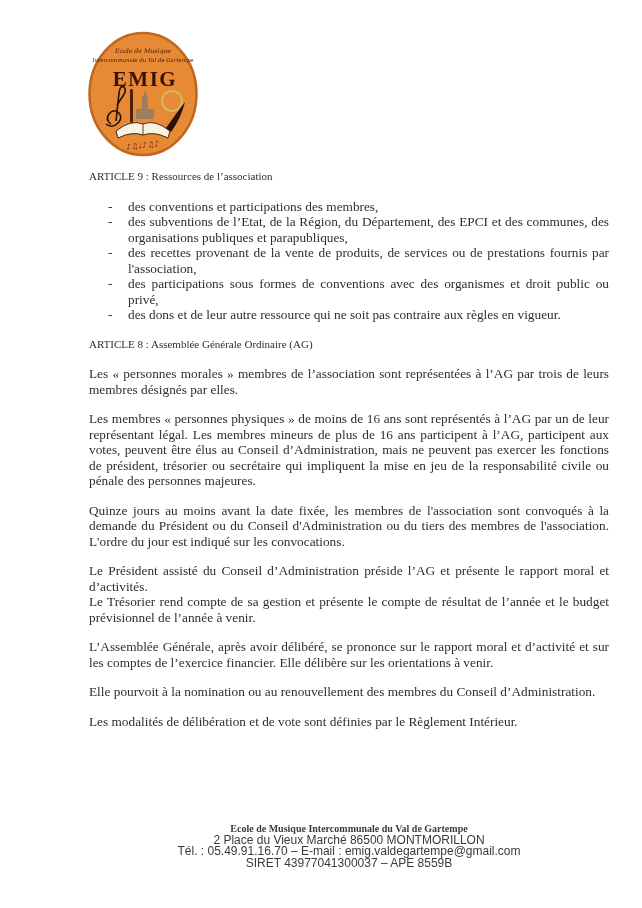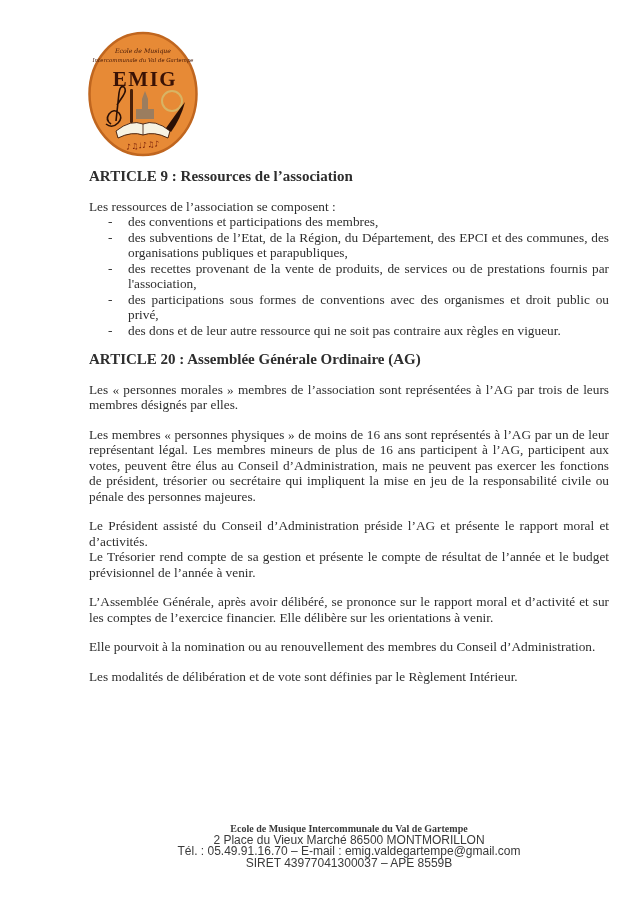--- a/index.html
+++ b/index.html
@@ -16,21 +16,21 @@
   .logo{position:absolute;left:60px;top:31px;width:110px;height:127px;}
   
   .doc-body{
     position:absolute;left:61px;top:169px;width:520px;
     font-size:13.3px;line-height:15.5px;
     text-align:justify;
   }
   .doc-body p{margin:0 0 14px 0;}
   .doc-body p.tight{margin-bottom:0;}
   .article-title{
-    font-weight:bold;font-size:15px;margin:0 0 17px 0;text-align:left;
+    font-weight:normal;font-size:11px;margin:0 0 17px 0;text-align:left;
   }
   .article-title.second{margin-top:10px;}
   .intro-line{margin:0 !important;text-align:left;}
   .res-list{margin:0 0 14px 0;}
   .res-item{display:flex;}
   .res-dash{flex:0 0 20px;margin-left:19px;text-align:left;}
   .res-text{flex:1;text-align:justify;}
   
   .footer{
     position:absolute;left:0;top:823px;width:642px;
@@ -71,21 +71,20 @@
       <path d="M78 97 Q90 80 97 71 Q93 87 83 101 Z" fill="#2a0f05"></path>
 
       <text x="55" y="117" text-anchor="middle" font-family="'DejaVu Sans', sans-serif" font-size="8" fill="#7a2008" transform="rotate(-6 55 117)">♪♫♩♪♫♪</text>
     </svg>
   </div>
 
   <div class="doc-body">
 
     <p class="article-title">ARTICLE 9 : Ressources de l’association</p>
 
-    <p class="intro-line">Les ressources de l’association se composent :</p>
 
     <div class="res-list">
       <div class="res-item">
         <span class="res-dash">-</span>
         <span class="res-text">des conventions et participations des membres,</span>
       </div>
       <div class="res-item">
         <span class="res-dash">-</span>
         <span class="res-text">des subventions de l’Etat, de la Région, du Département, des EPCI et des communes, des organisations publiques et parapubliques,</span>
       </div>
@@ -96,24 +95,25 @@
       <div class="res-item">
         <span class="res-dash">-</span>
         <span class="res-text">des participations sous formes de conventions avec des organismes et droit public ou privé,</span>
       </div>
       <div class="res-item">
         <span class="res-dash">-</span>
         <span class="res-text">des dons et de leur autre ressource qui ne soit pas contraire aux règles en vigueur.</span>
       </div>
     </div>
 
-    <p class="article-title second">ARTICLE 20 : Assemblée Générale Ordinaire (AG)</p>
+    <p class="article-title second">ARTICLE 8 : Assemblée Générale Ordinaire (AG)</p>
 
     <p>Les « personnes morales » membres de l’association sont représentées à l’AG par trois de leurs membres désignés par elles.</p>
     <p>Les membres « personnes physiques » de moins de 16 ans sont représentés à l’AG par un de leur représentant légal. Les membres mineurs de plus de 16 ans participent à l’AG, participent aux votes, peuvent être élus au Conseil d’Administration, mais ne peuvent pas exercer les fonctions de président, trésorier ou secrétaire qui impliquent la mise en jeu de la responsabilité civile ou pénale des personnes majeures.</p>
+    <p>Quinze jours au moins avant la date fixée, les membres de l'association sont convoqués à la demande du Président ou du Conseil d'Administration ou du tiers des membres de l'association. L'ordre du jour est indiqué sur les convocations.</p>
     <p class="tight">Le Président assisté du Conseil d’Administration préside l’AG et présente le rapport moral et d’activités.</p>
     <p>Le Trésorier rend compte de sa gestion et présente le compte de résultat de l’année et le budget prévisionnel de l’année à venir.</p>
     <p>L’Assemblée Générale, après avoir délibéré, se prononce sur le rapport moral et d’activité et sur les comptes de l’exercice financier. Elle délibère sur les orientations à venir.</p>
     <p>Elle pourvoit à la nomination ou au renouvellement des membres du Conseil d’Administration.</p>
     <p>Les modalités de délibération et de vote sont définies par le Règlement Intérieur.</p>
 
   </div>
 
   <div class="footer">
     <div class="footer-line1">Ecole de Musique Intercommunale du Val de Gartempe</div>

